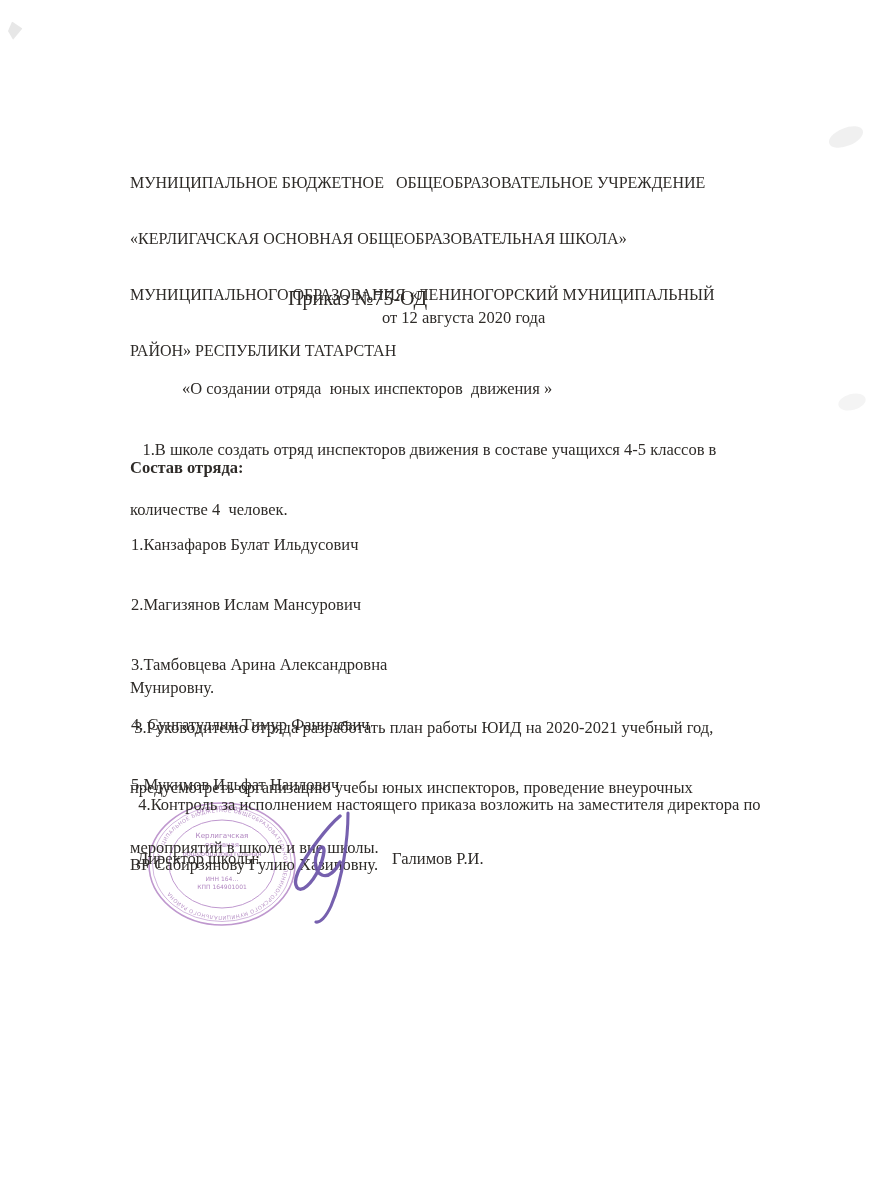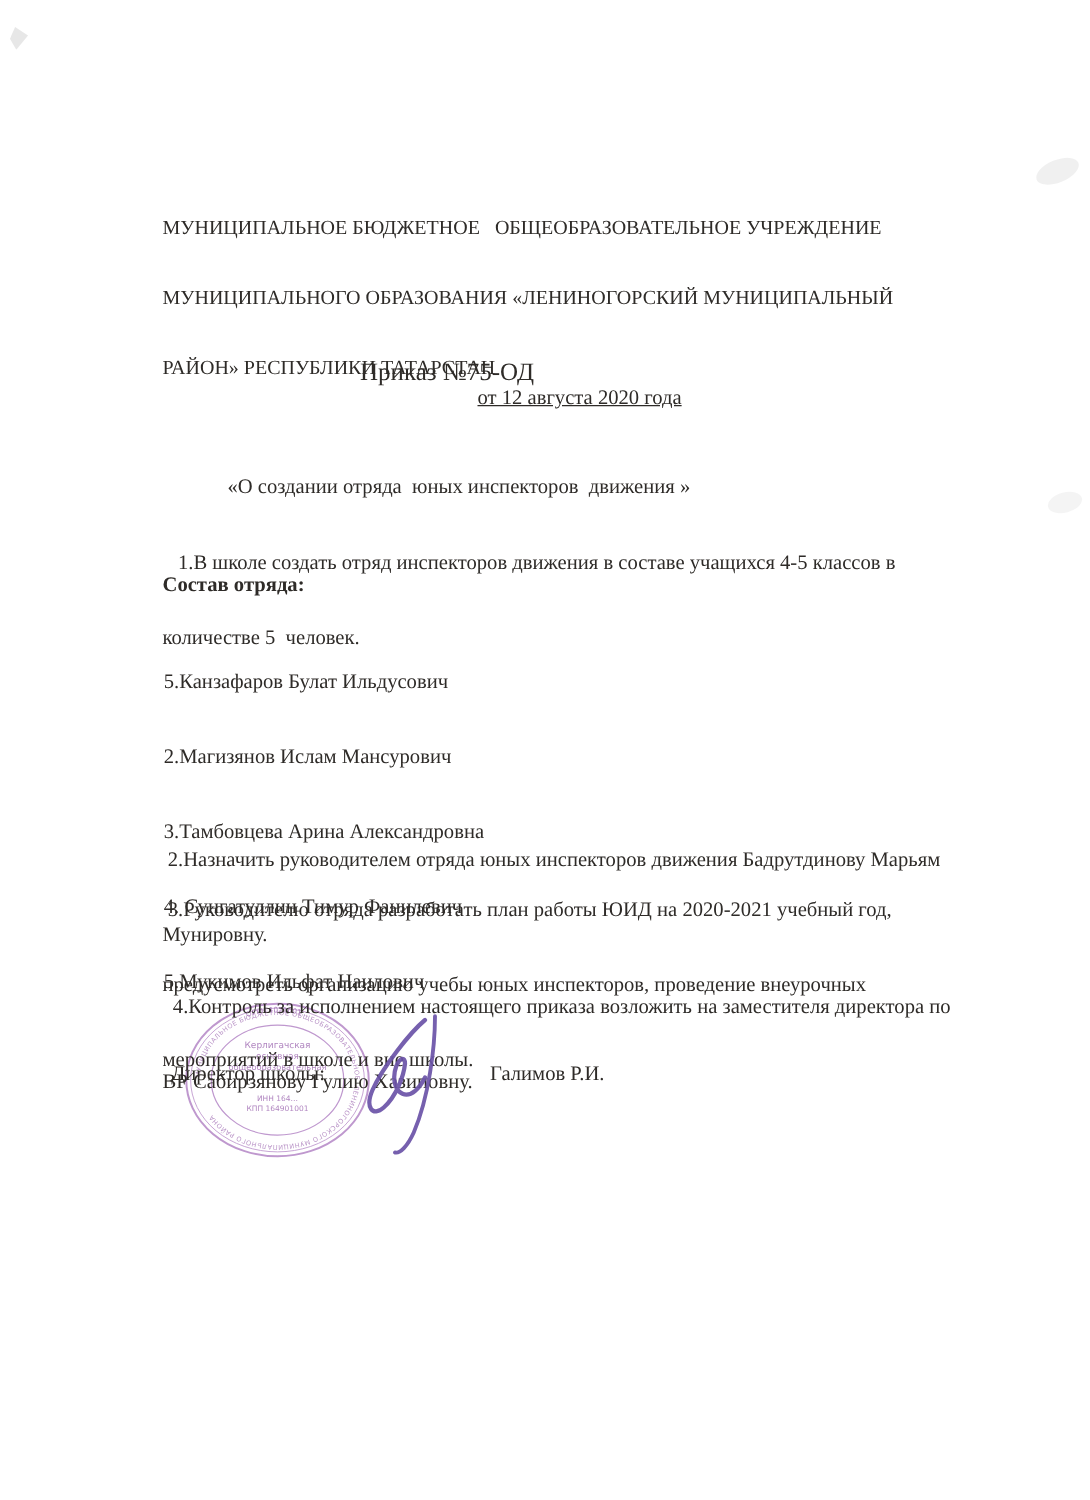--- a/index.html
+++ b/index.html
@@ -5,21 +5,21 @@
   html,body{margin:0;padding:0;background:#ffffff;}
   .page{
     position:relative;width:872px;height:968px;background:#ffffff;
     font-family:"Liberation Serif","DejaVu Serif",serif;
     color:#2e2b28;overflow:hidden;
   }
   .abs{position:absolute;white-space:pre;}
   .line{line-height:20px;}
   .hdr{left:130px;top:137px;font-size:16px;z-index:2;}
   .order-number{left:288px;top:288px;font-size:20px;z-index:2;}
-  .order-date{left:382px;top:308px;font-size:16.5px;z-index:2;text-decoration:underline;}
+  .order-date{left:382px;top:308px;font-size:16.5px;z-index:2;}
   .order-title{left:182px;top:343px;font-size:16.5px;z-index:2;margin-top:36px;}
   .para{font-size:16.5px;z-index:2;}
   .item1{left:130px;top:400px;}
   .squad-heading{left:130px;top:458px;font-size:16.5px;z-index:2;font-weight:bold;}
   .squad-list{left:131px;top:495px;font-size:16.5px;z-index:2;}
   .item2{left:130px;top:638px;}
   .item3{left:130px;top:678px;}
   .item4{left:130px;top:755px;}
   .sig-role{left:137px;top:849px;font-size:16.5px;z-index:4;}
   .sig-name{left:392px;top:849px;font-size:16.5px;z-index:4;}
@@ -37,45 +37,45 @@
 <body>
 
 <div class="page">
 
   <div class="abs scan-artifact"></div>
   <div class="smudge smudge-a"></div>
   <div class="smudge smudge-b"></div>
 
   <div class="abs hdr">
     <div class="line">МУНИЦИПАЛЬНОЕ БЮДЖЕТНОЕ   ОБЩЕОБРАЗОВАТЕЛЬНОЕ УЧРЕЖДЕНИЕ</div>
+    <div class="line">«КЕРЛИГАЧСКАЯ ОСНОВНАЯ ОБЩЕОБРАЗОВАТЕЛЬНАЯ ШКОЛА»</div>
     <div class="line">МУНИЦИПАЛЬНОГО ОБРАЗОВАНИЯ «ЛЕНИНОГОРСКИЙ МУНИЦИПАЛЬНЫЙ</div>
     <div class="line">РАЙОН» РЕСПУБЛИКИ ТАТАРСТАН</div>
   </div>
 
   <div class="abs order-number line">Приказ №75-ОД</div>
   <div class="abs order-date line">от 12 августа 2020 года</div>
   <div class="abs order-title line">«О создании отряда  юных инспекторов  движения »</div>
 
   <div class="abs para item1">
     <div class="line">   1.В школе создать отряд инспекторов движения в составе учащихся 4-5 классов в</div>
-    <div class="line">количестве 5  человек.</div>
+    <div class="line">количестве 4  человек.</div>
   </div>
 
   <div class="abs squad-heading line">Состав отряда:</div>
 
   <div class="abs squad-list">
-    <div class="line">5.Канзафаров Булат Ильдусович</div>
+    <div class="line">1.Канзафаров Булат Ильдусович</div>
     <div class="line">2.Магизянов Ислам Мансурович</div>
     <div class="line">3.Тамбовцева Арина Александровна</div>
     <div class="line">4. Сунгатуллин Тимур Фанилевич</div>
     <div class="line">5.Мукимов Ильфат Наилович</div>
   </div>
 
   <div class="abs para item2">
-    <div class="line"> 2.Назначить руководителем отряда юных инспекторов движения Бадрутдинову Марьям</div>
     <div class="line">Мунировну.</div>
   </div>
 
   <div class="abs para item3">
     <div class="line"> 3.Руководителю отряда разработать план работы ЮИД на 2020-2021 учебный год,</div>
     <div class="line">предусмотреть организацию учебы юных инспекторов, проведение внеурочных</div>
     <div class="line">мероприятий в школе и вне школы.</div>
   </div>
 
   <div class="abs para item4">

